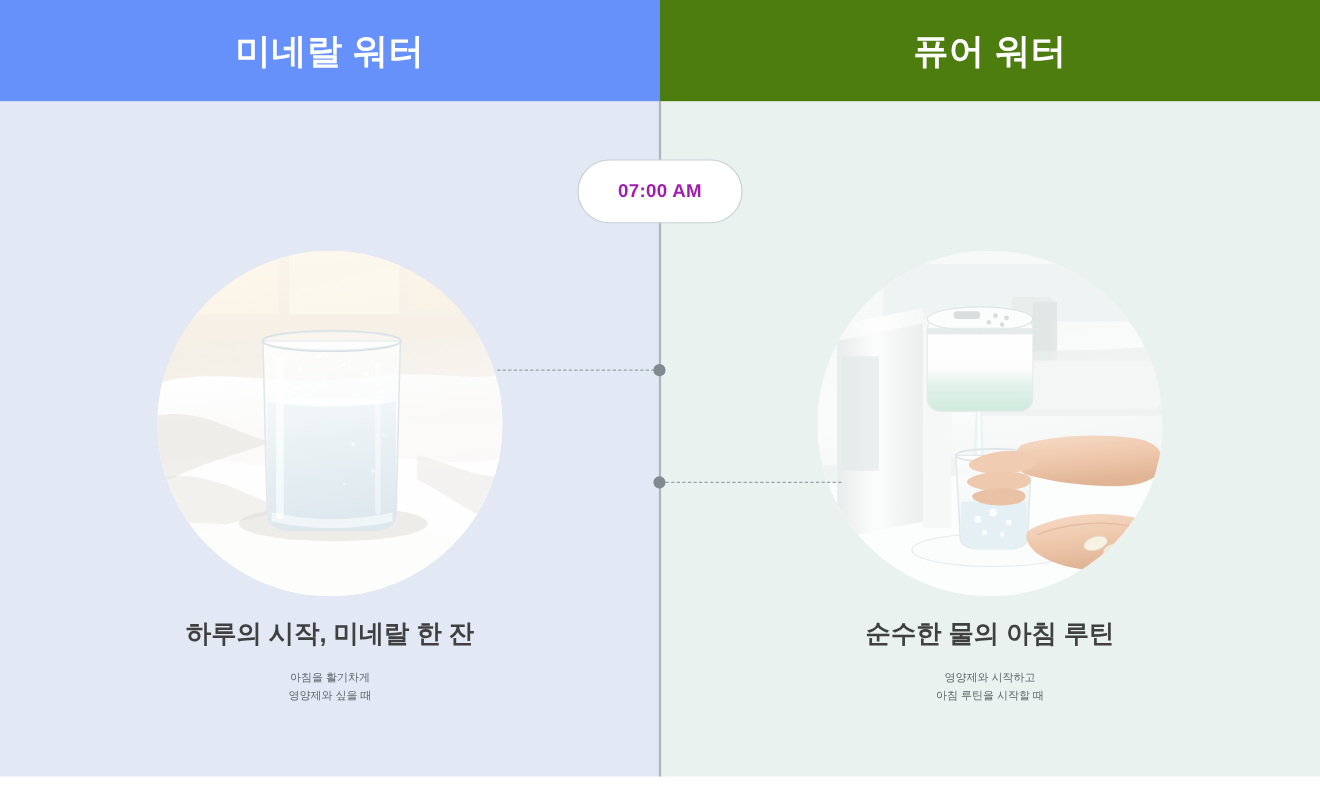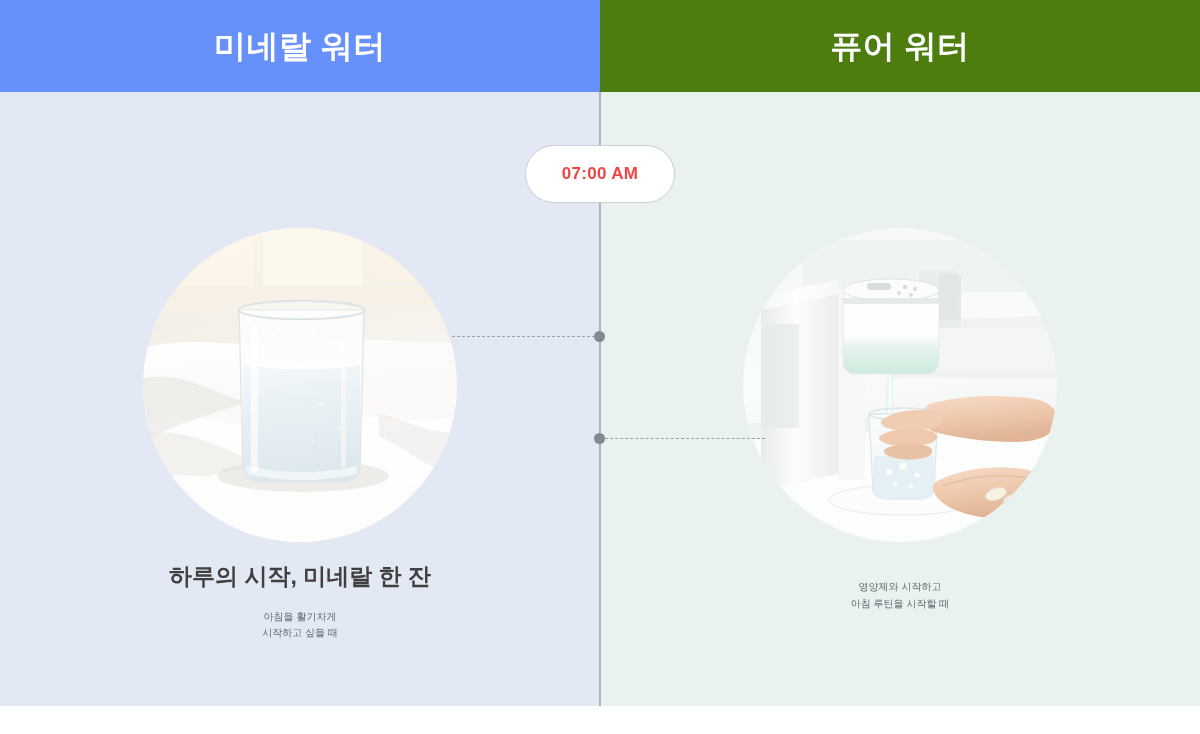--- a/index.html
+++ b/index.html
@@ -74,21 +74,21 @@
     height: 58px;
     border-radius: 29px;
     background: #ffffff;
     border: 1.5px solid #c9ced6;
     display: flex;
     align-items: center;
     justify-content: center;
     z-index: 6;
   }
   .time-badge-label {
-    color: #ef4444;
+    color: #a21caf;
     font-size: 17px;
     font-weight: bold;
     letter-spacing: 0.3px;
   }
 
   
   .conn-dot {
     position: absolute;
     width: 11px;
     height: 11px;
@@ -255,21 +255,21 @@
         <circle cx="196" cy="200" r="1.7" fill="#ffffff" opacity="0.55"></circle>
         <circle cx="206" cy="168" r="1.5" fill="#ffffff" opacity="0.5"></circle>
         <circle cx="170" cy="212" r="1.4" fill="#ffffff" opacity="0.5"></circle>
       </svg>
     </div>
 
     <div class="caption">
       <div class="caption-title">하루의 시작, 미네랄 한 잔</div>
       <div class="caption-sub">
         <span>아침을 활기차게</span>
-        <span>시작하고 싶을 때</span>
+        <span>영양제와 싶을 때</span>
       </div>
     </div>
   </div>
 
   <div class="column right">
 
     <div class="photo right-photo">
       <svg viewBox="0 0 314 314" xmlns="http://www.w3.org/2000/svg" aria-hidden="true">
         <defs>
           <linearGradient id="roomBg" x1="0" y1="0" x2="0.2" y2="1">
@@ -357,20 +357,21 @@
                  C 304 284, 278 292, 248 290 C 220 288, 198 278, 192 266
                  C 188 259, 190 255, 196 252 Z" fill="url(#skinG)"></path>
         <path d="M200 258 C 226 248, 258 245, 284 250" fill="none" stroke="#d8a98a" stroke-width="1.2" opacity="0.5"></path>
 
         <ellipse cx="253" cy="266" rx="11" ry="6" fill="#f7f2e4" stroke="#e3dbc6" stroke-width="0.8" transform="rotate(-18 253 266)"></ellipse>
         <ellipse cx="271" cy="272" rx="11" ry="6" fill="#f3ecd9" stroke="#ded5bd" stroke-width="0.8" transform="rotate(-10 271 272)"></ellipse>
       </svg>
     </div>
 
     <div class="caption">
+      <div class="caption-title">순수한 물의 아침 루틴</div>
       <div class="caption-sub">
         <span>영양제와 시작하고</span>
         <span>아침 루틴을 시작할 때</span>
       </div>
     </div>
   </div>
 
 </div>
 
 </body></html>

